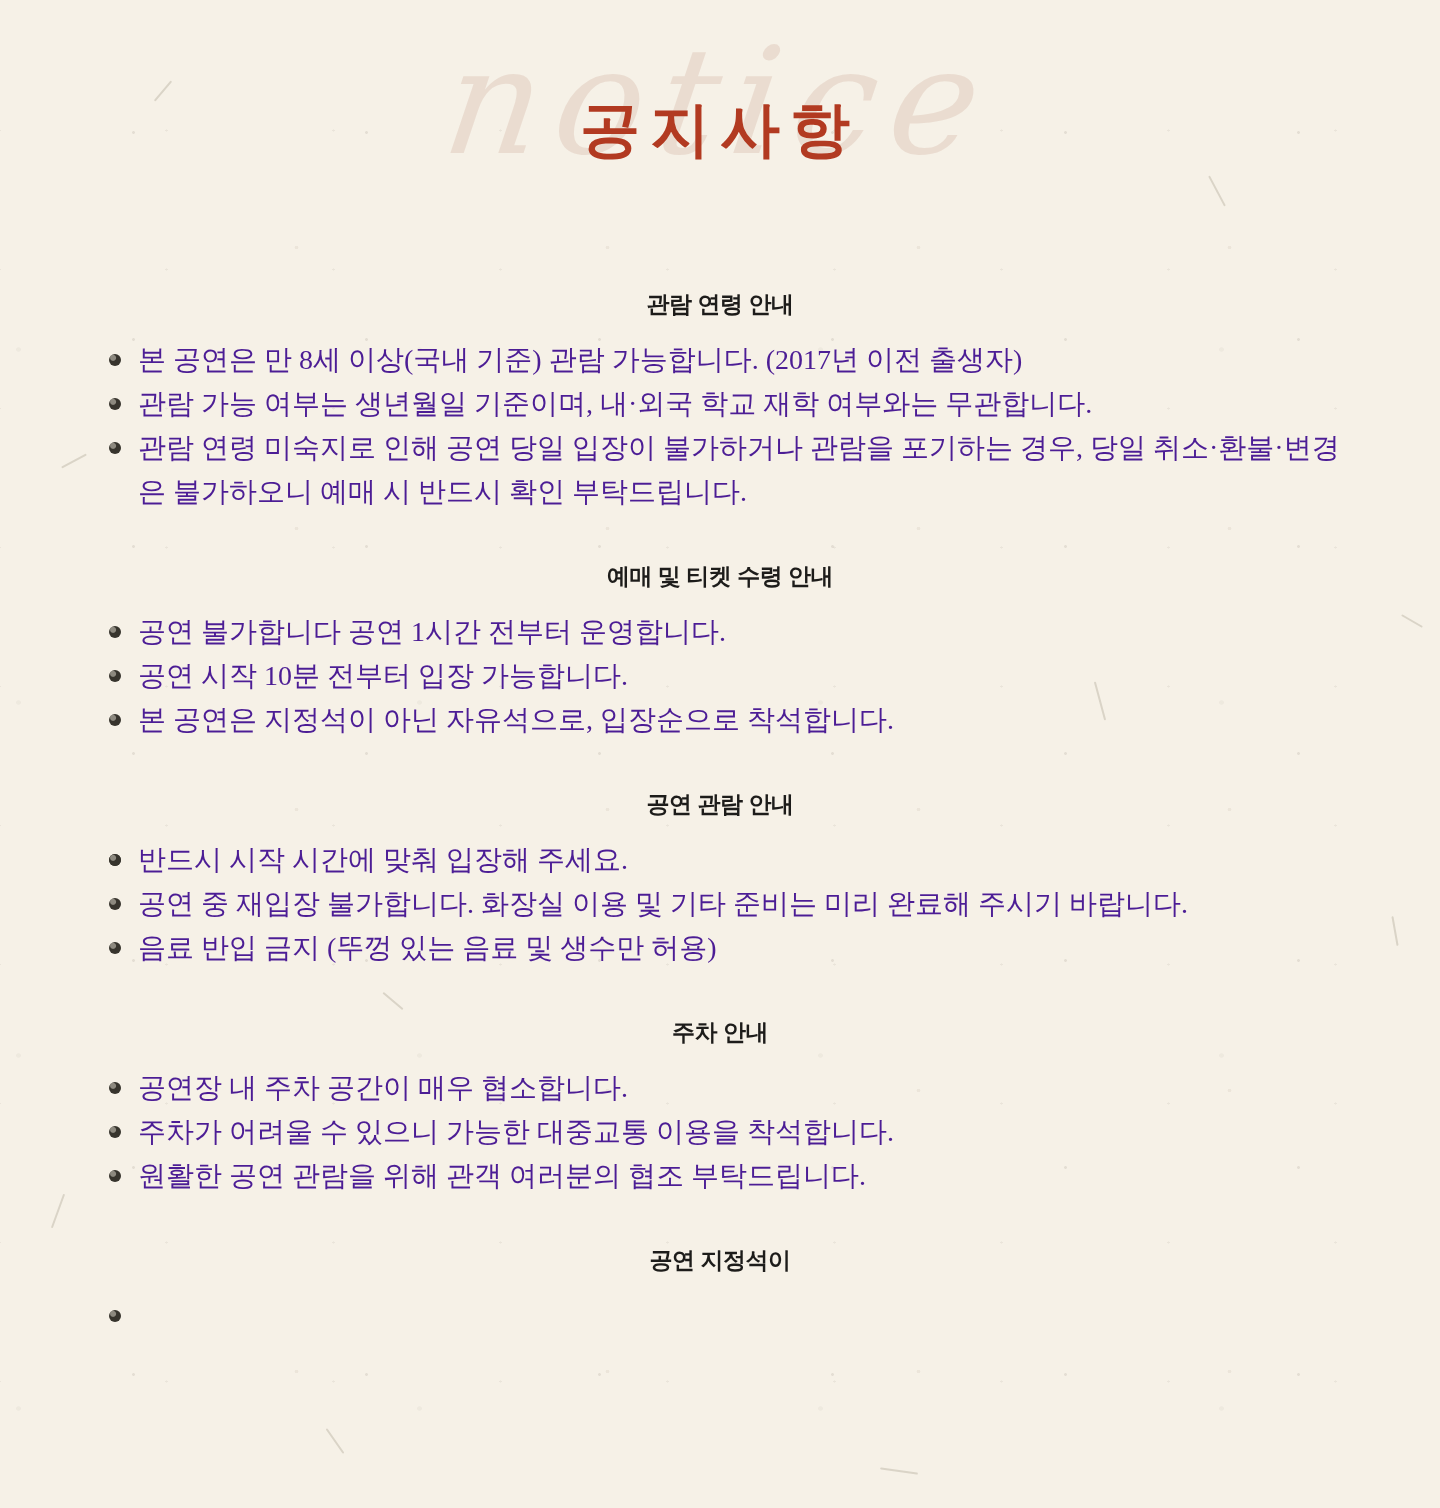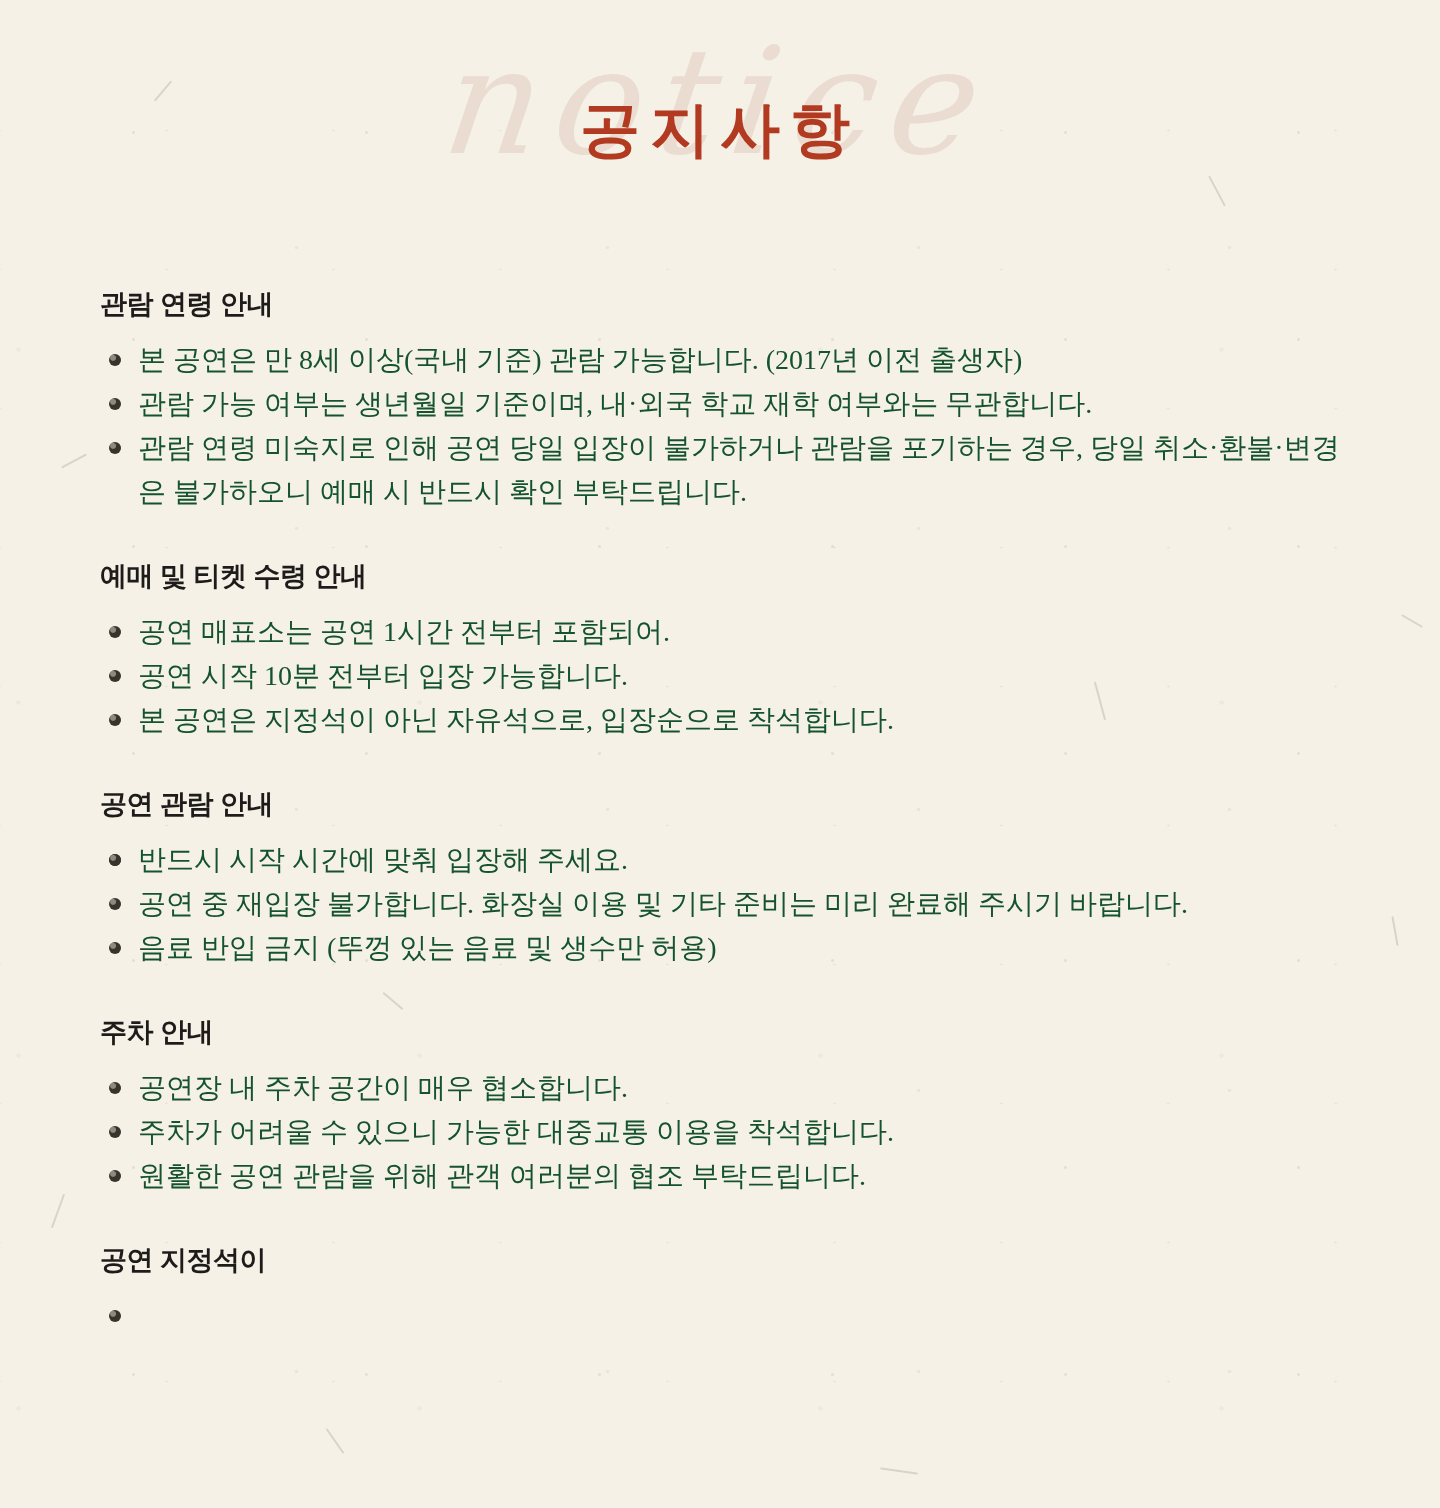--- a/index.html
+++ b/index.html
@@ -52,33 +52,34 @@
     font-size:60px; line-height:1;
     font-weight:700;
     letter-spacing:10px;
     color:#b23a21;
   }
 
   main { padding:52px 100px 0 100px; }
   section { margin-bottom:42px; }
   h2.sec-heading {
     font-family:"Liberation Sans","DejaVu Sans",sans-serif;
-    font-size:27px; line-height:40px;
+    font-size:23px; line-height:40px;
     font-weight:700;
     color:#1d1c1a;
     margin-bottom:14px;
     letter-spacing:-0.5px;
+    text-align:center;
   }
   ul { list-style:none; }
   li.notice-item {
     position:relative;
     padding-left:38px;
     font-size:28px;
     line-height:44px;
-    color:#14532d;
+    color:#4c1d95;
   }
   .bullet {
     position:absolute; left:9px; top:16px;
     width:12px; height:12px; border-radius:50%;
     background:radial-gradient(circle at 34% 32%, #8d897f 0 2.5px, #37342d 3.5px);
   }
 </style>
 </head>
 <body>
 
@@ -105,21 +106,21 @@
     <ul>
       <li class="notice-item"><span class="bullet"></span><span>본 공연은 만 8세 이상(국내 기준) 관람 가능합니다. (2017년 이전 출생자)</span></li>
       <li class="notice-item"><span class="bullet"></span><span>관람 가능 여부는 생년월일 기준이며, 내·외국 학교 재학 여부와는 무관합니다.</span></li>
       <li class="notice-item"><span class="bullet"></span><span>관람 연령 미숙지로 인해 공연 당일 입장이 불가하거나 관람을 포기하는 경우, 당일 취소·환불·변경은 불가하오니 예매 시 반드시 확인 부탁드립니다.</span></li>
     </ul>
   </section>
 
   <section>
     <h2 class="sec-heading">예매 및 티켓 수령 안내</h2>
     <ul>
-      <li class="notice-item"><span class="bullet"></span><span>공연 매표소는 공연 1시간 전부터 포함되어.</span></li>
+      <li class="notice-item"><span class="bullet"></span><span>공연 불가합니다 공연 1시간 전부터 운영합니다.</span></li>
       <li class="notice-item"><span class="bullet"></span><span>공연 시작 10분 전부터 입장 가능합니다.</span></li>
       <li class="notice-item"><span class="bullet"></span><span>본 공연은 지정석이 아닌 자유석으로, 입장순으로 착석합니다.</span></li>
     </ul>
   </section>
 
   <section>
     <h2 class="sec-heading">공연 관람 안내</h2>
     <ul>
       <li class="notice-item"><span class="bullet"></span></li>
       <li class="notice-item"><span class="bullet"></span><span>반드시 시작 시간에 맞춰 입장해 주세요.</span></li>

